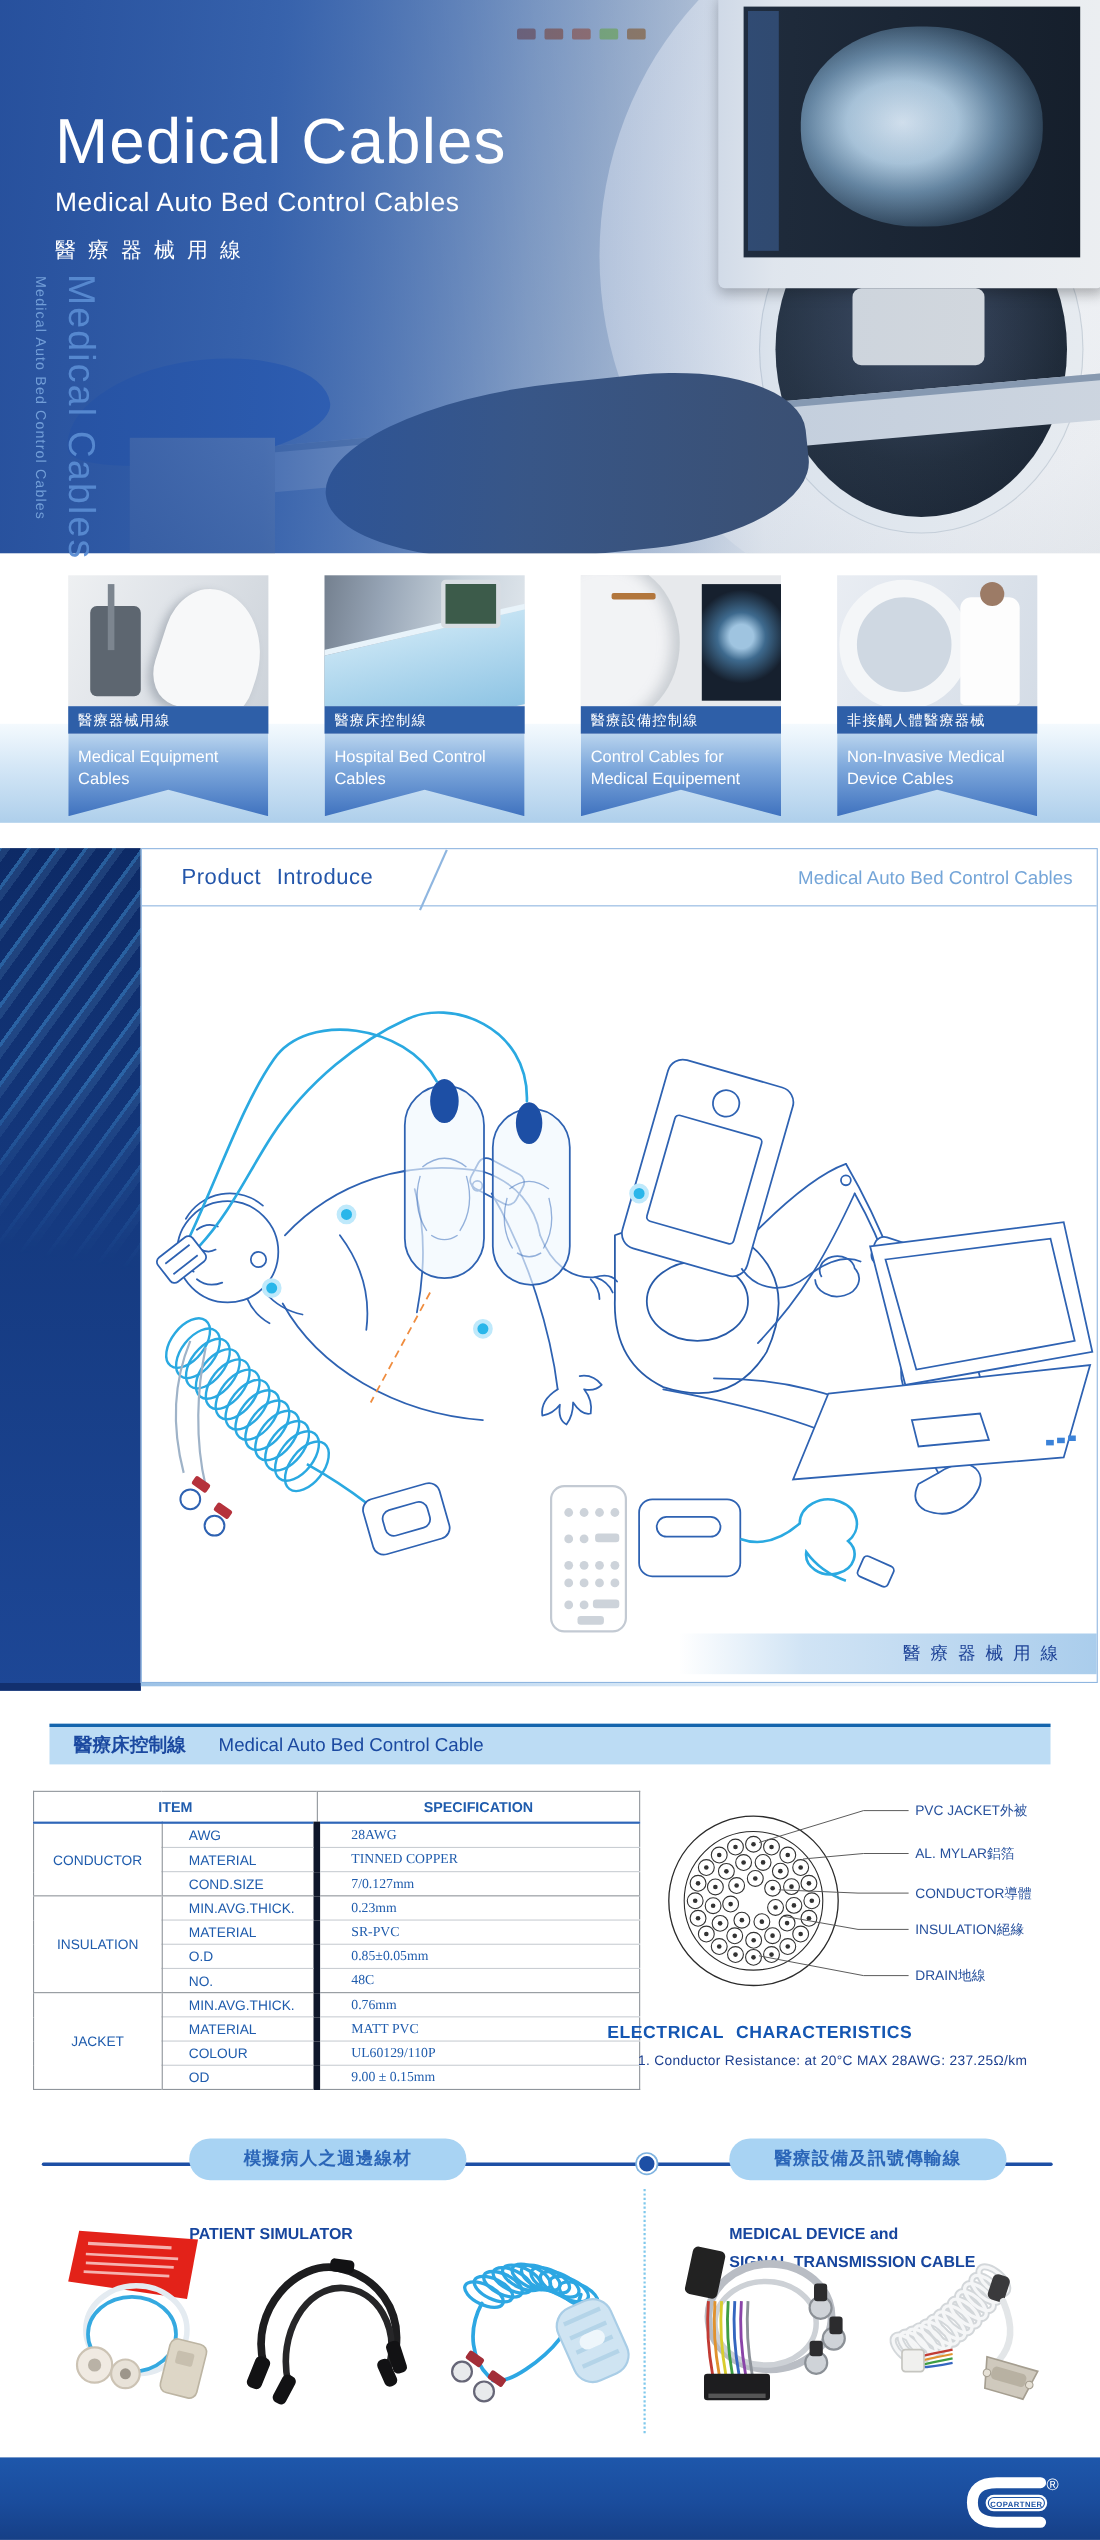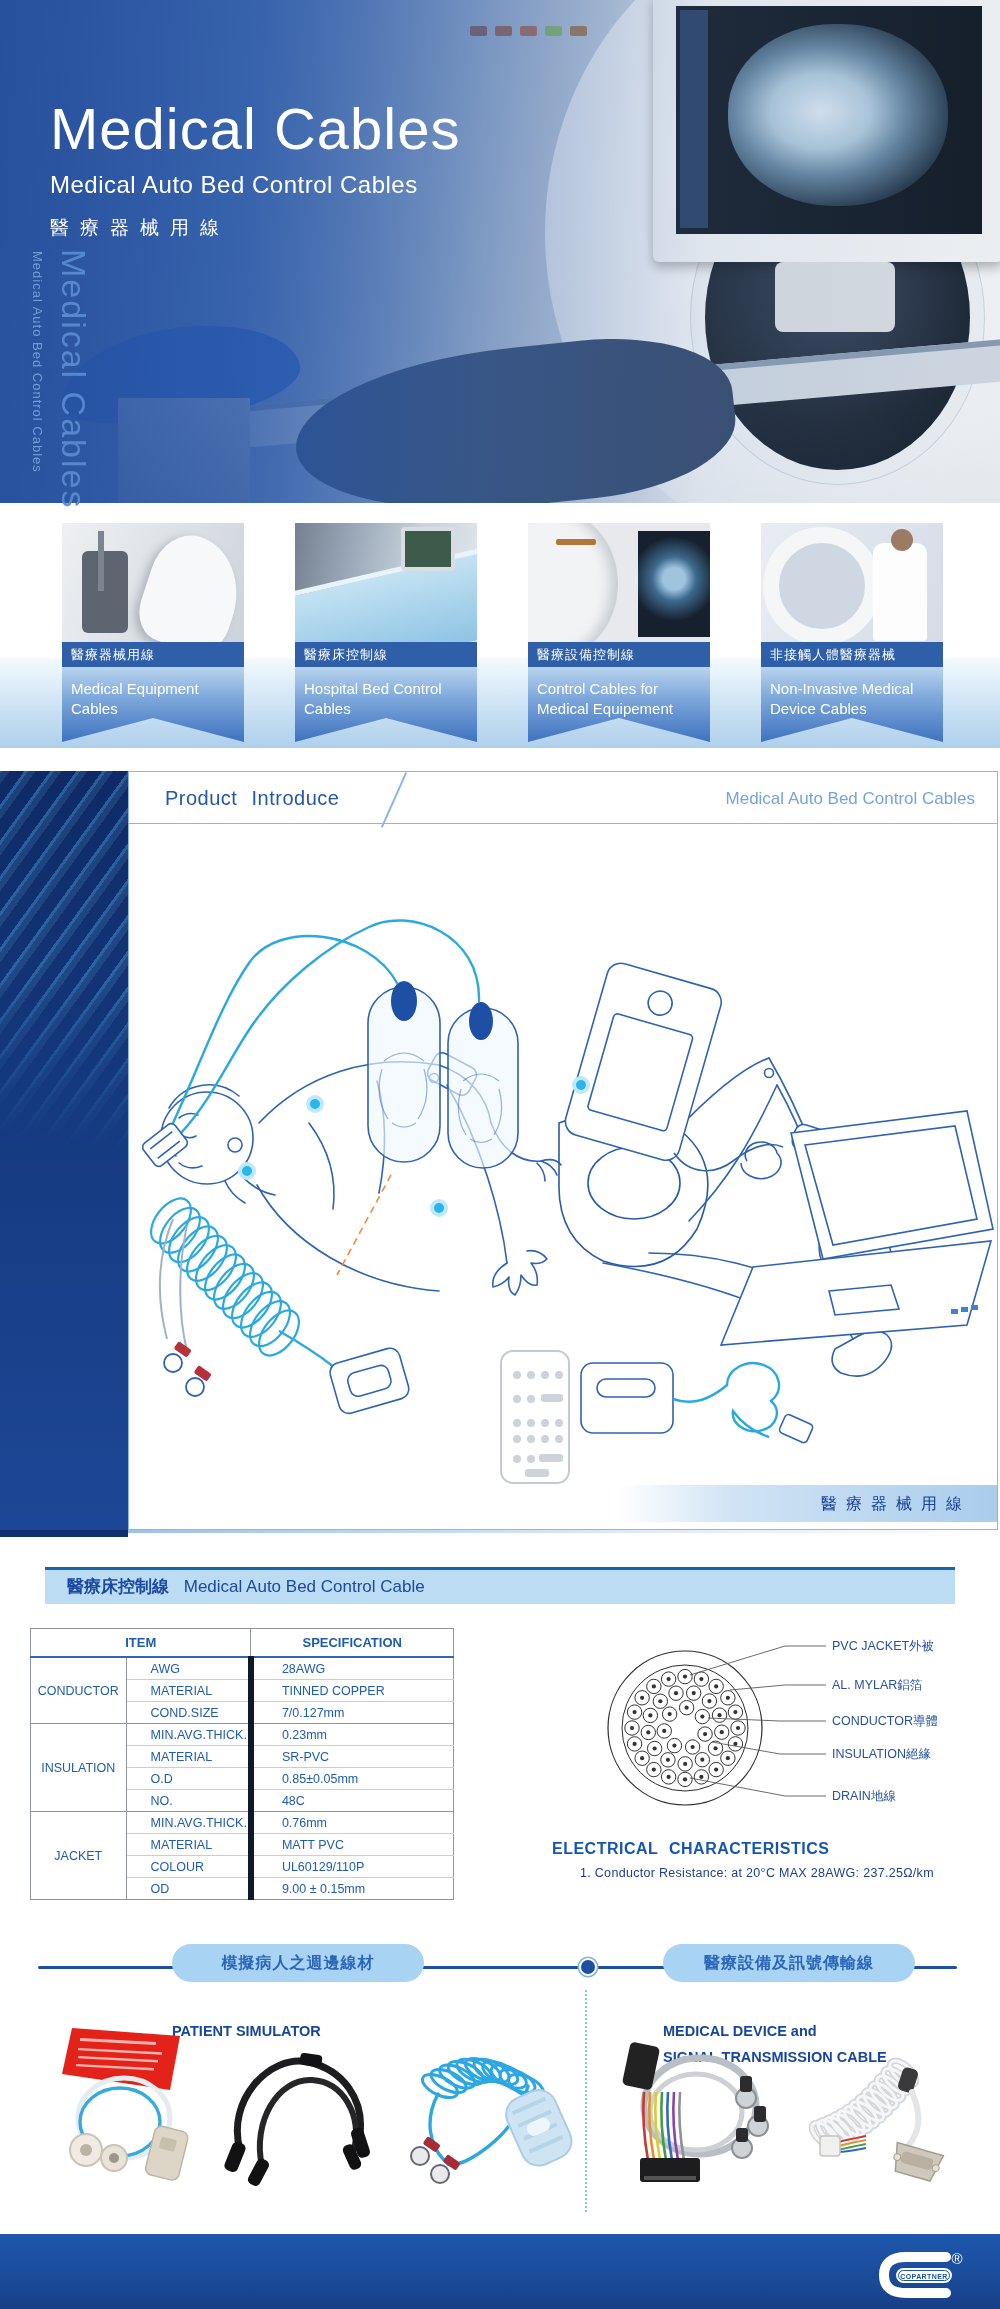--- a/index.html
+++ b/index.html
@@ -95,30 +95,30 @@
         background:linear-gradient(90deg,rgba(170,205,236,0) 0%,rgba(170,205,236,.55) 30%,#aacdec 100%);
         color:#1b4095;font-size:16px;letter-spacing:9px;line-height:37px;text-align:right;padding-right:26px;}
 
   
   .rail-cap{position:absolute;left:0;top:1530px;width:128px;height:7px;background:#12306f;}
   .cap-line{position:absolute;left:128px;top:1530px;width:872px;height:3px;
         background:linear-gradient(90deg,#9cc2e6,#d9e9f7 55%,rgba(255,255,255,0));}
   .spec-bar{position:absolute;left:45px;top:1567px;width:910px;height:37px;background:#bcdcf4;
         border-top:3px solid #1565ad;box-sizing:border-box;line-height:33px;padding-left:22px;color:#1b49a0;font-size:17px;}
   .spec-bar .zh{font-weight:bold;}
-  .spec-bar .en{margin-left:10px;}
-  .spec-table{position:absolute;left:30px;top:1628px;width:424px;border-collapse:collapse;
+  .spec-bar .en{margin-left:25px;}
+  .spec-table{position:absolute;left:30px;top:1628px;width:552px;border-collapse:collapse;
         border:1.5px solid #8f959b;color:#1f5cad;}
   .spec-table th{height:25px;font-size:13px;font-weight:bold;text-align:center;
         border-bottom:2px solid #2f66b8;}
   .spec-table th:first-child{border-right:1px solid #8f959b;}
   .spec-table td{height:19px;font-size:12.5px;border-top:1px solid #c9ced3;}
   .spec-table td.g{text-align:center;border-right:1px solid #8f959b;}
   .spec-table td.l{padding-left:24px;border-right:6px solid #0f172a;}
-  .spec-table td.v{padding-left:28px;}
+  .spec-table td.v{padding-left:28px;font-family:Liberation Serif, serif;}
   .spec-table tr.group-start td{border-top:1px solid #8f959b;}
   .xsec{position:absolute;left:540px;top:1630px;width:460px;height:185px;}
   .elec-head{position:absolute;left:552px;top:1840px;font-size:16px;font-weight:bold;color:#1456b2;word-spacing:6px;letter-spacing:.5px;}
   .elec-note{position:absolute;left:580px;top:1866px;font-size:12.5px;color:#1c3f8f;letter-spacing:.3px;}
 
   
   .bot-line{position:absolute;left:38px;top:1966px;width:919px;height:3px;background:#1d4fa5;border-radius:2px;}
   .pill{position:absolute;top:1944px;width:252px;height:38px;background:#a8d3f3;border-radius:19px;
         color:#2b66b8;font-size:16px;font-weight:bold;line-height:38px;text-align:center;letter-spacing:1px;}
   .pill.left{left:172px;}

